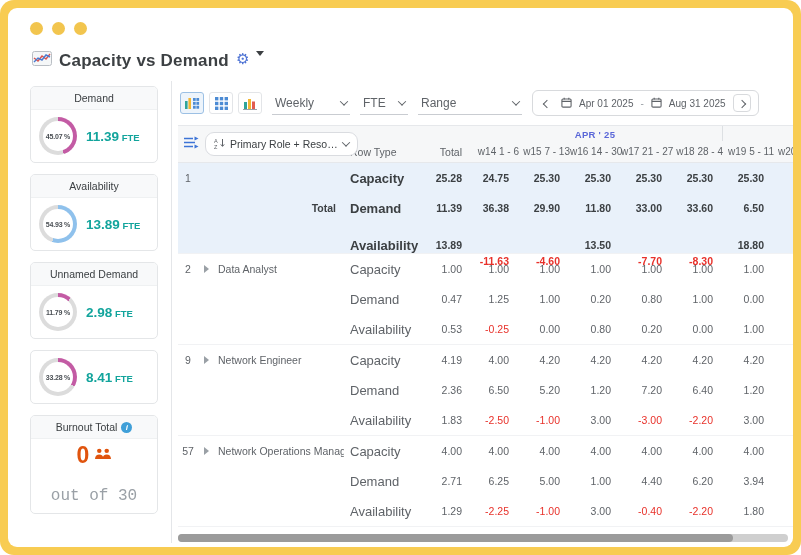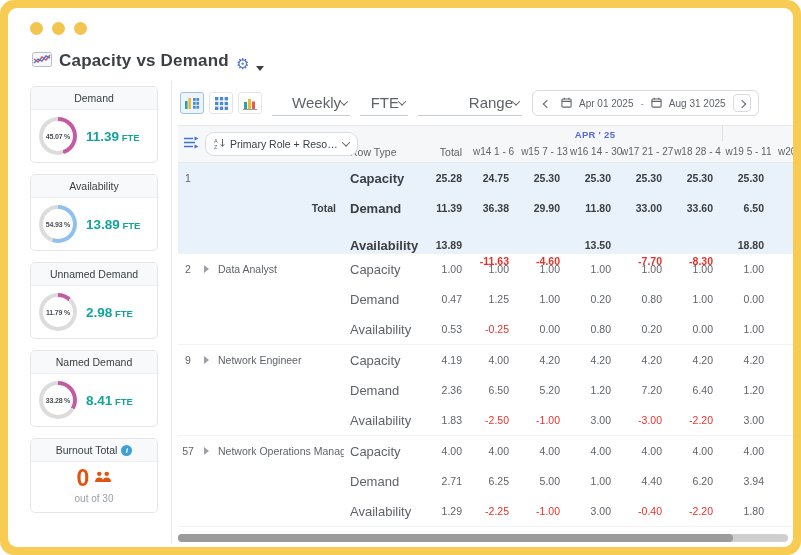--- a/index.html
+++ b/index.html
@@ -7,21 +7,21 @@
   body { font-family:"Liberation Sans", sans-serif; width:801px; height:555px; }
 
   .window { width:801px; height:555px; background:#F8CC52; border-radius:14px; padding:8px; }
   .panel  { width:100%; height:100%; background:#ffffff; border-radius:9px; padding:10px 0 0 0; overflow:hidden; }
 
   
   .dots { display:flex; gap:9px; margin:4px 0 0 22px; }
   .dot  { width:13px; height:13px; border-radius:50%; background:#F2C54E; }
 
   
-  .titlebar { display:flex; align-items:flex-end; gap:7px; margin:16px 0 10px 24px; }
+  .titlebar { display:flex; align-items:flex-start; gap:7px; margin:16px 0 10px 24px; }
   .page-title { font-size:17px; font-weight:bold; color:#3C4043; letter-spacing:.2px; }
   .gear { font-size:15px; color:#4E73D4; line-height:1; cursor:default; }
   .caret-down { width:0;height:0;border-left:4px solid transparent;border-right:4px solid transparent;border-top:5px solid #3C4043; }
 
   
   .content { display:flex; height:462px; }
   .sidebar { width:164px; padding:5px 13px 0 22px; border-right:1px solid #E4E6E9; flex:none; }
   .main { flex:1; padding:4px 0 0 6px; overflow:hidden; }
 
   
@@ -31,48 +31,48 @@
   .donut { width:38px; height:38px; border-radius:50%; position:relative; flex:none; }
   .donut-hole { position:absolute; left:4px; top:4px; width:30px; height:30px; border-radius:50%; background:#fff; display:flex; align-items:center; justify-content:center; }
   .pct { font-size:7px; font-weight:bold; color:#4A4F54; letter-spacing:-0.2px; white-space:nowrap; }
   .fte { white-space:nowrap; }
   .fte-val { font-size:13.5px; font-weight:bold; color:#12A49C; }
   .fte-unit { font-size:9.5px; font-weight:bold; color:#12A49C; }
   .info-icon { width:11px; height:11px; border-radius:50%; background:#3F9FD8; color:#fff; font-size:8px; font-weight:bold; display:inline-flex; align-items:center; justify-content:center; font-style:italic; }
   .burnout-body { text-align:center; padding:5px 4px 8px 4px; }
   .burnout-line { display:flex; align-items:center; justify-content:center; gap:6px; }
   .burnout-count { font-size:23px; font-weight:bold; color:#E0540E; line-height:1; }
-  .burnout-caption { font-size:10px; color:#9AA0A6; margin-top:3px; }
+  .burnout-caption { font-size:16px; color:#9AA0A6; margin-top:20px;font-family:Liberation Mono, monospace; }
 
   
   .toolbar { display:flex; align-items:center; gap:10px; height:32px; margin:2px 0 6px 2px; }
   .viewbtns { display:flex; gap:5px; }
   .viewbtn { width:24px; height:22px; border:1px solid #E3E5E8; border-radius:3px; background:#fff; display:flex; align-items:center; justify-content:center; }
   .viewbtn.sel { border-color:#9CC0E4; background:#EDF4FB; }
-  .sel-dd { display:flex; align-items:center; justify-content:flex-end; border-bottom:1px solid #C9CCD1; padding:4px 3px; font-size:15px; color:#5F6368; }
+  .sel-dd { display:flex; align-items:center; justify-content:space-between; border-bottom:1px solid #C9CCD1; padding:4px 3px; font-size:12px; color:#5F6368; }
   .sel-weekly { width:78px; } .sel-fte { width:48px; } .sel-range { width:104px; }
   .chev { width:6px; height:6px; border-right:1.4px solid #5F6368; border-bottom:1.4px solid #5F6368; transform:rotate(45deg) translate(-1px,-1px); }
   .chev-left  { transform:rotate(135deg); margin-top:1px; }
   .chev-right { transform:rotate(-45deg); margin-top:1px; }
   .datenav { display:flex; align-items:center; gap:7px; border:1px solid #D8DADD; border-radius:6px; padding:3px 7px; height:26px; font-size:10px; color:#5F6368; }
   .navbtn { display:flex; align-items:center; justify-content:center; width:14px; height:18px; }
   .navbtn.boxed { border:1px solid #D8DADD; border-radius:4px; width:18px; }
   .date-text { white-space:nowrap; }
   .date-sep { color:#9AA0A6; }
 
   
   .ghead, .grow { display:grid; grid-template-columns:20px 16px 130px 78px 46px repeat(6,51px) 28px; min-width:624px; }
   .ghead { grid-template-rows:15px 21px; background:#F6F7F8; border-top:1px solid #E6E8EB; border-bottom:1px solid #E6E8EB; }
   .gh-left { grid-column:1/4; grid-row:1/3; display:flex; align-items:center; gap:6px; padding-left:5px; white-space:nowrap; z-index:2; }
   .role-select { display:flex; align-items:center; gap:5px; background:#fff; border:1px solid #DADCE0; border-radius:9px; height:24px; padding:0 8px; font-size:10.5px; color:#3C4043; }
   .role-label { max-width:108px; overflow:hidden; text-overflow:ellipsis; }
   .gh-rowtype { grid-column:4; grid-row:2; align-self:center; padding-left:6px; font-size:10.5px; color:#5F6368; }
   .gh-total { grid-column:5; grid-row:2; align-self:center; text-align:right; padding-right:6px; font-size:10.5px; color:#5F6368; }
   .month-cell { grid-column:6/11; grid-row:1; text-align:center; font-size:9.5px; font-weight:bold; color:#5A67D8; padding-top:3px; border-right:1px solid #DDE0E3; letter-spacing:.3px; }
-  .wk { align-self:center; text-align:center; font-size:10px; color:#5F6368; white-space:nowrap; }
+  .wk { align-self:center; text-align:right; font-size:10px; color:#5F6368; white-space:nowrap; }
   .wk-last { text-align:left; overflow:hidden; padding-left:4px; }
 
   .tgroup { border-bottom:1px solid #F1F2F4; }
   .tgroup.hl { background:#E9F1FA; }
   .grow { height:30px; align-items:center; }
   .rnum { text-align:center; font-size:10.5px; color:#5F6368; }
   .rcaret { display:flex; justify-content:center; }
   .tri { width:0; height:0; border-left:5px solid #9AA0A6; border-top:4px solid transparent; border-bottom:4px solid transparent; }
   .rname { font-size:10.5px; color:#5F6368; padding-left:4px; white-space:nowrap; overflow:hidden; }
   .rname.tot { text-align:right; padding-right:8px; font-weight:bold; color:#3C4043; }
@@ -144,21 +144,20 @@
               <div class="card-body">
                 <div class="donut" style="background: conic-gradient(rgb(195, 91, 164) 11.79%, rgb(220, 220, 220) 0deg);">
                   <div class="donut-hole">
                     <div class="pct">11.79 %</div>
                   </div>
                 </div>
                 <div class="fte"><span class="fte-val">2.98</span><span class="fte-unit"> FTE</span></div>
               </div>
             </div>
             <div class="card">
-              <div class="card-head">Named Demand</div>
               <div class="card-body">
                 <div class="donut" style="background: conic-gradient(rgb(195, 91, 164) 33.28%, rgb(220, 220, 220) 0deg);">
                   <div class="donut-hole">
                     <div class="pct">33.28 %</div>
                   </div>
                 </div>
                 <div class="fte"><span class="fte-val">8.41</span><span class="fte-unit"> FTE</span></div>
               </div>
             </div>
           </div>

